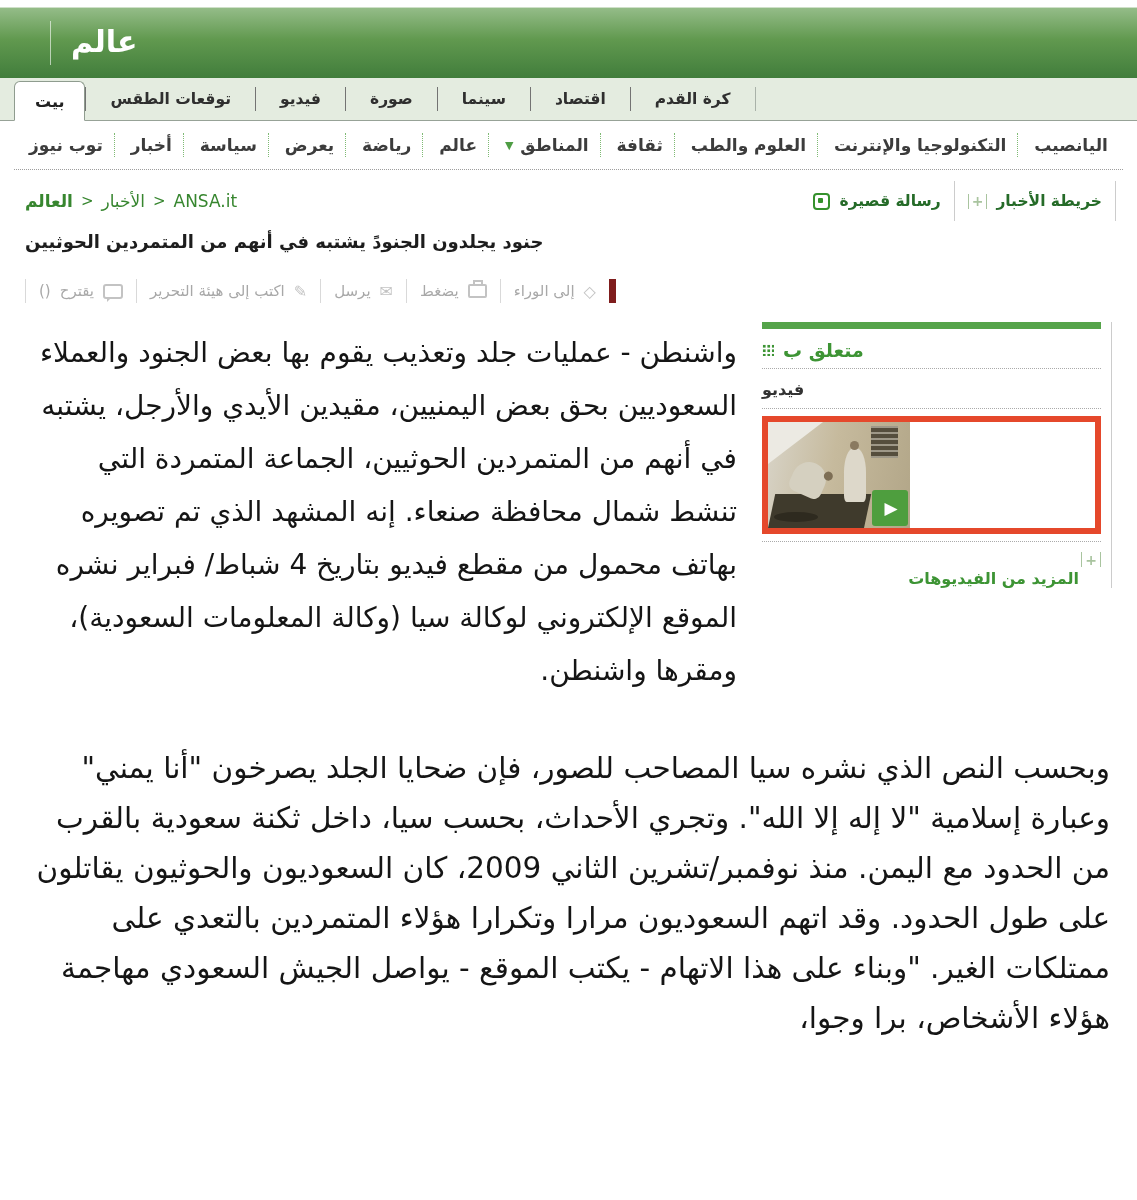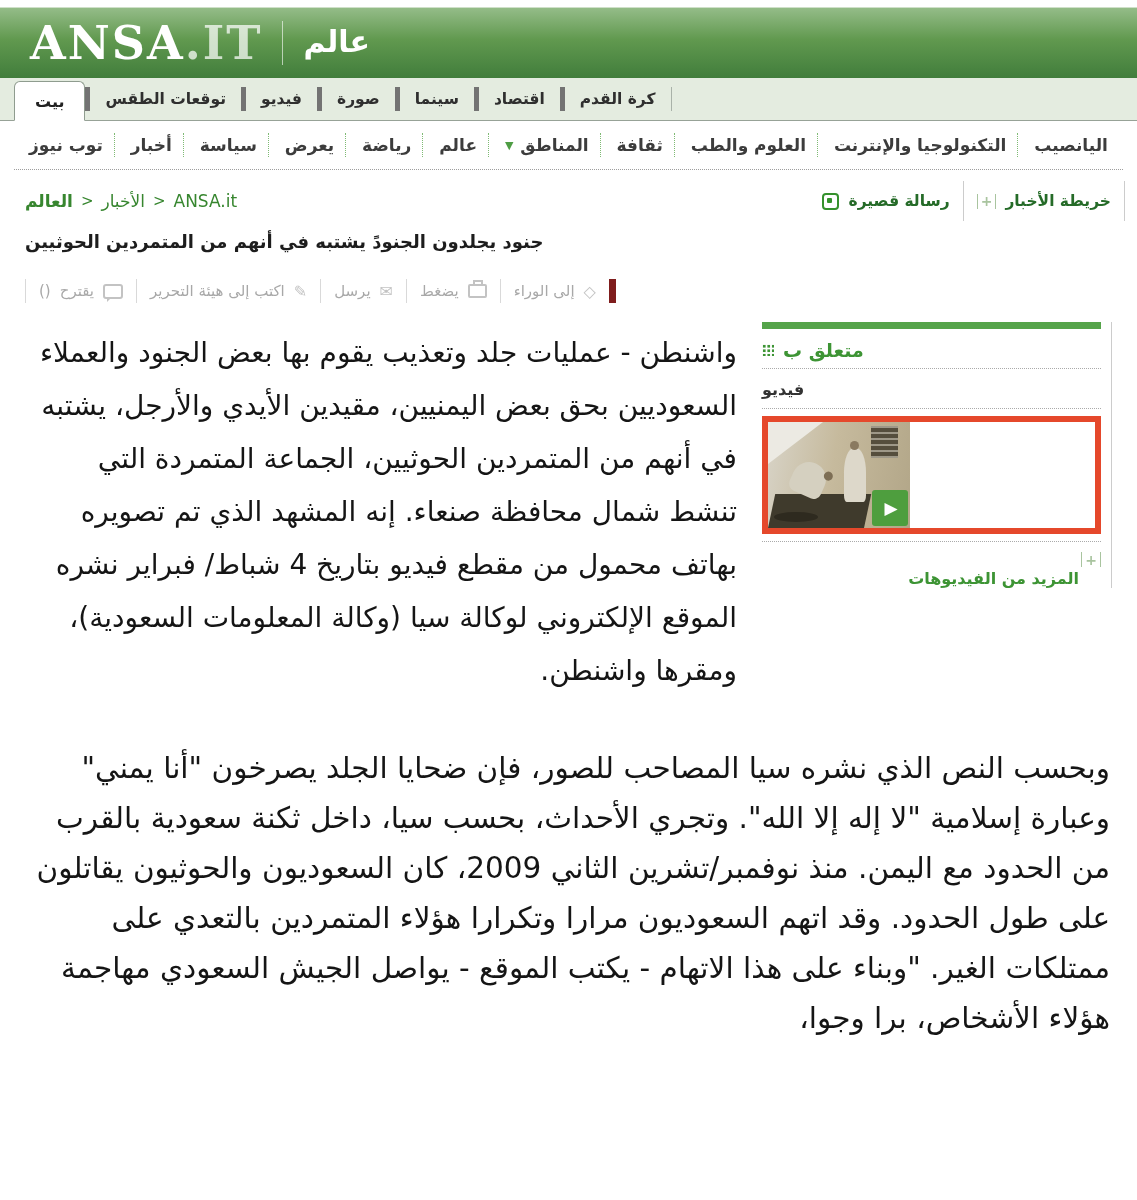--- a/index.html
+++ b/index.html
@@ -13,34 +13,34 @@
   .brand-ansa{font-family:"DejaVu Serif",serif;font-weight:bold;font-size:46px;color:#fff;letter-spacing:2px;}
   .brand-it{font-family:"DejaVu Serif",serif;font-weight:bold;font-size:46px;color:rgba(255,255,255,.72);letter-spacing:2px;}
   .brand-divider{width:1px;height:44px;background:rgba(255,255,255,.6);margin:0 20px;}
   .brand-section{color:#fff;font-size:30px;font-weight:bold;padding-bottom:4px;}
 
   
   .tabs{height:42px;background:#e4ece0;border-bottom:1px solid #97a297;display:flex;align-items:center;padding-left:14px;}
   .tab-active{align-self:flex-end;position:relative;bottom:-1px;height:38px;background:#fff;
               border:1px solid #8f9c8f;border-bottom:1px solid #fff;border-radius:6px 6px 0 0;
               padding:0 20px;display:flex;align-items:center;font-weight:bold;font-size:16px;color:#222;}
-  .tab-item{font-size:15.5px;font-weight:bold;color:#2f2f2f;padding:0 15px;height:24px;display:flex;align-items:center;
-            border-left:5px solid #737373;margin-left:0;}
+  .tab-item{font-size:15.5px;font-weight:bold;color:#2f2f2f;padding:0 24px;height:24px;display:flex;align-items:center;
+            border-left:1px solid #737373;margin-left:0;}
   .tab-item:first-of-type{margin-left:8px;}
   .tab-endsep{width:1px;height:24px;background:#a9b2a9;}
 
   
   .nav2{height:48px;display:flex;align-items:center;justify-content:space-between;padding:0 25px;}
   .nav2-item{font-size:17px;font-weight:bold;color:#3c3c3c;height:24px;display:flex;align-items:center;gap:7px;padding:0 4px;}
   .nav2-item + .nav2-item{border-left:1px dotted #7fba74;padding-left:16px;}
   .nav2-tri{color:#4e9d44;font-size:11px;}
   .dotted-rule{border-top:1px dotted #9d9d9d;margin:0 14px;}
 
   
-  .crumb-row{display:flex;justify-content:space-between;align-items:center;padding:10px 8px 6px 25px;height:42px;}
+  .crumb-row{display:flex;justify-content:space-between;align-items:center;padding:10px 17px 6px 25px;height:42px;}
   .breadcrumb{color:#37862f;font-size:17px;display:flex;align-items:center;gap:8px;}
   .breadcrumb .bc-bold{font-weight:bold;}
   .bc-sep{color:#37862f;font-size:15px;}
   .utility{display:flex;align-items:center;gap:9px;font-size:15.5px;font-weight:bold;color:#256b28;}
   .util-divider{width:1px;height:40px;background:#ccc;margin:0 4px;}
   .icon-sms{width:13px;height:13px;border:2px solid #35912c;border-radius:4px;position:relative;flex:0 0 auto;}
   .icon-sms::before{content:'';position:absolute;left:3px;top:3px;width:5px;height:5px;background:#35912c;border-radius:1px;}
   .icon-crosshair{display:flex;align-items:center;gap:3px;}
   .icon-crosshair .xbar{width:1px;height:15px;background:#a9c49f;}
   .icon-crosshair .xplus{color:#a9c49f;font-size:14px;font-weight:bold;line-height:1;}
@@ -96,24 +96,20 @@
 
   .para2{font-size:29.5px;line-height:50px;color:#151515;direction:rtl;text-align:right;margin:46px 27px 0 25px;}
 </style>
 </head>
 <body>
 
 <div class="page">
 
   
   <header class="masthead">
-    <div class="brand">
-      <span class="brand-ansa">ANSA</span>
-      <span class="brand-it">.IT</span>
-    </div>
     <div class="brand-divider"></div>
     <div class="brand-section">عالم</div>
   </header>
 
   
   <nav class="tabs">
     <div class="tab-active">بيت</div>
     <div class="tab-item">توقعات الطقس</div>
     <div class="tab-item">فيديو</div>
     <div class="tab-item">صورة</div>

